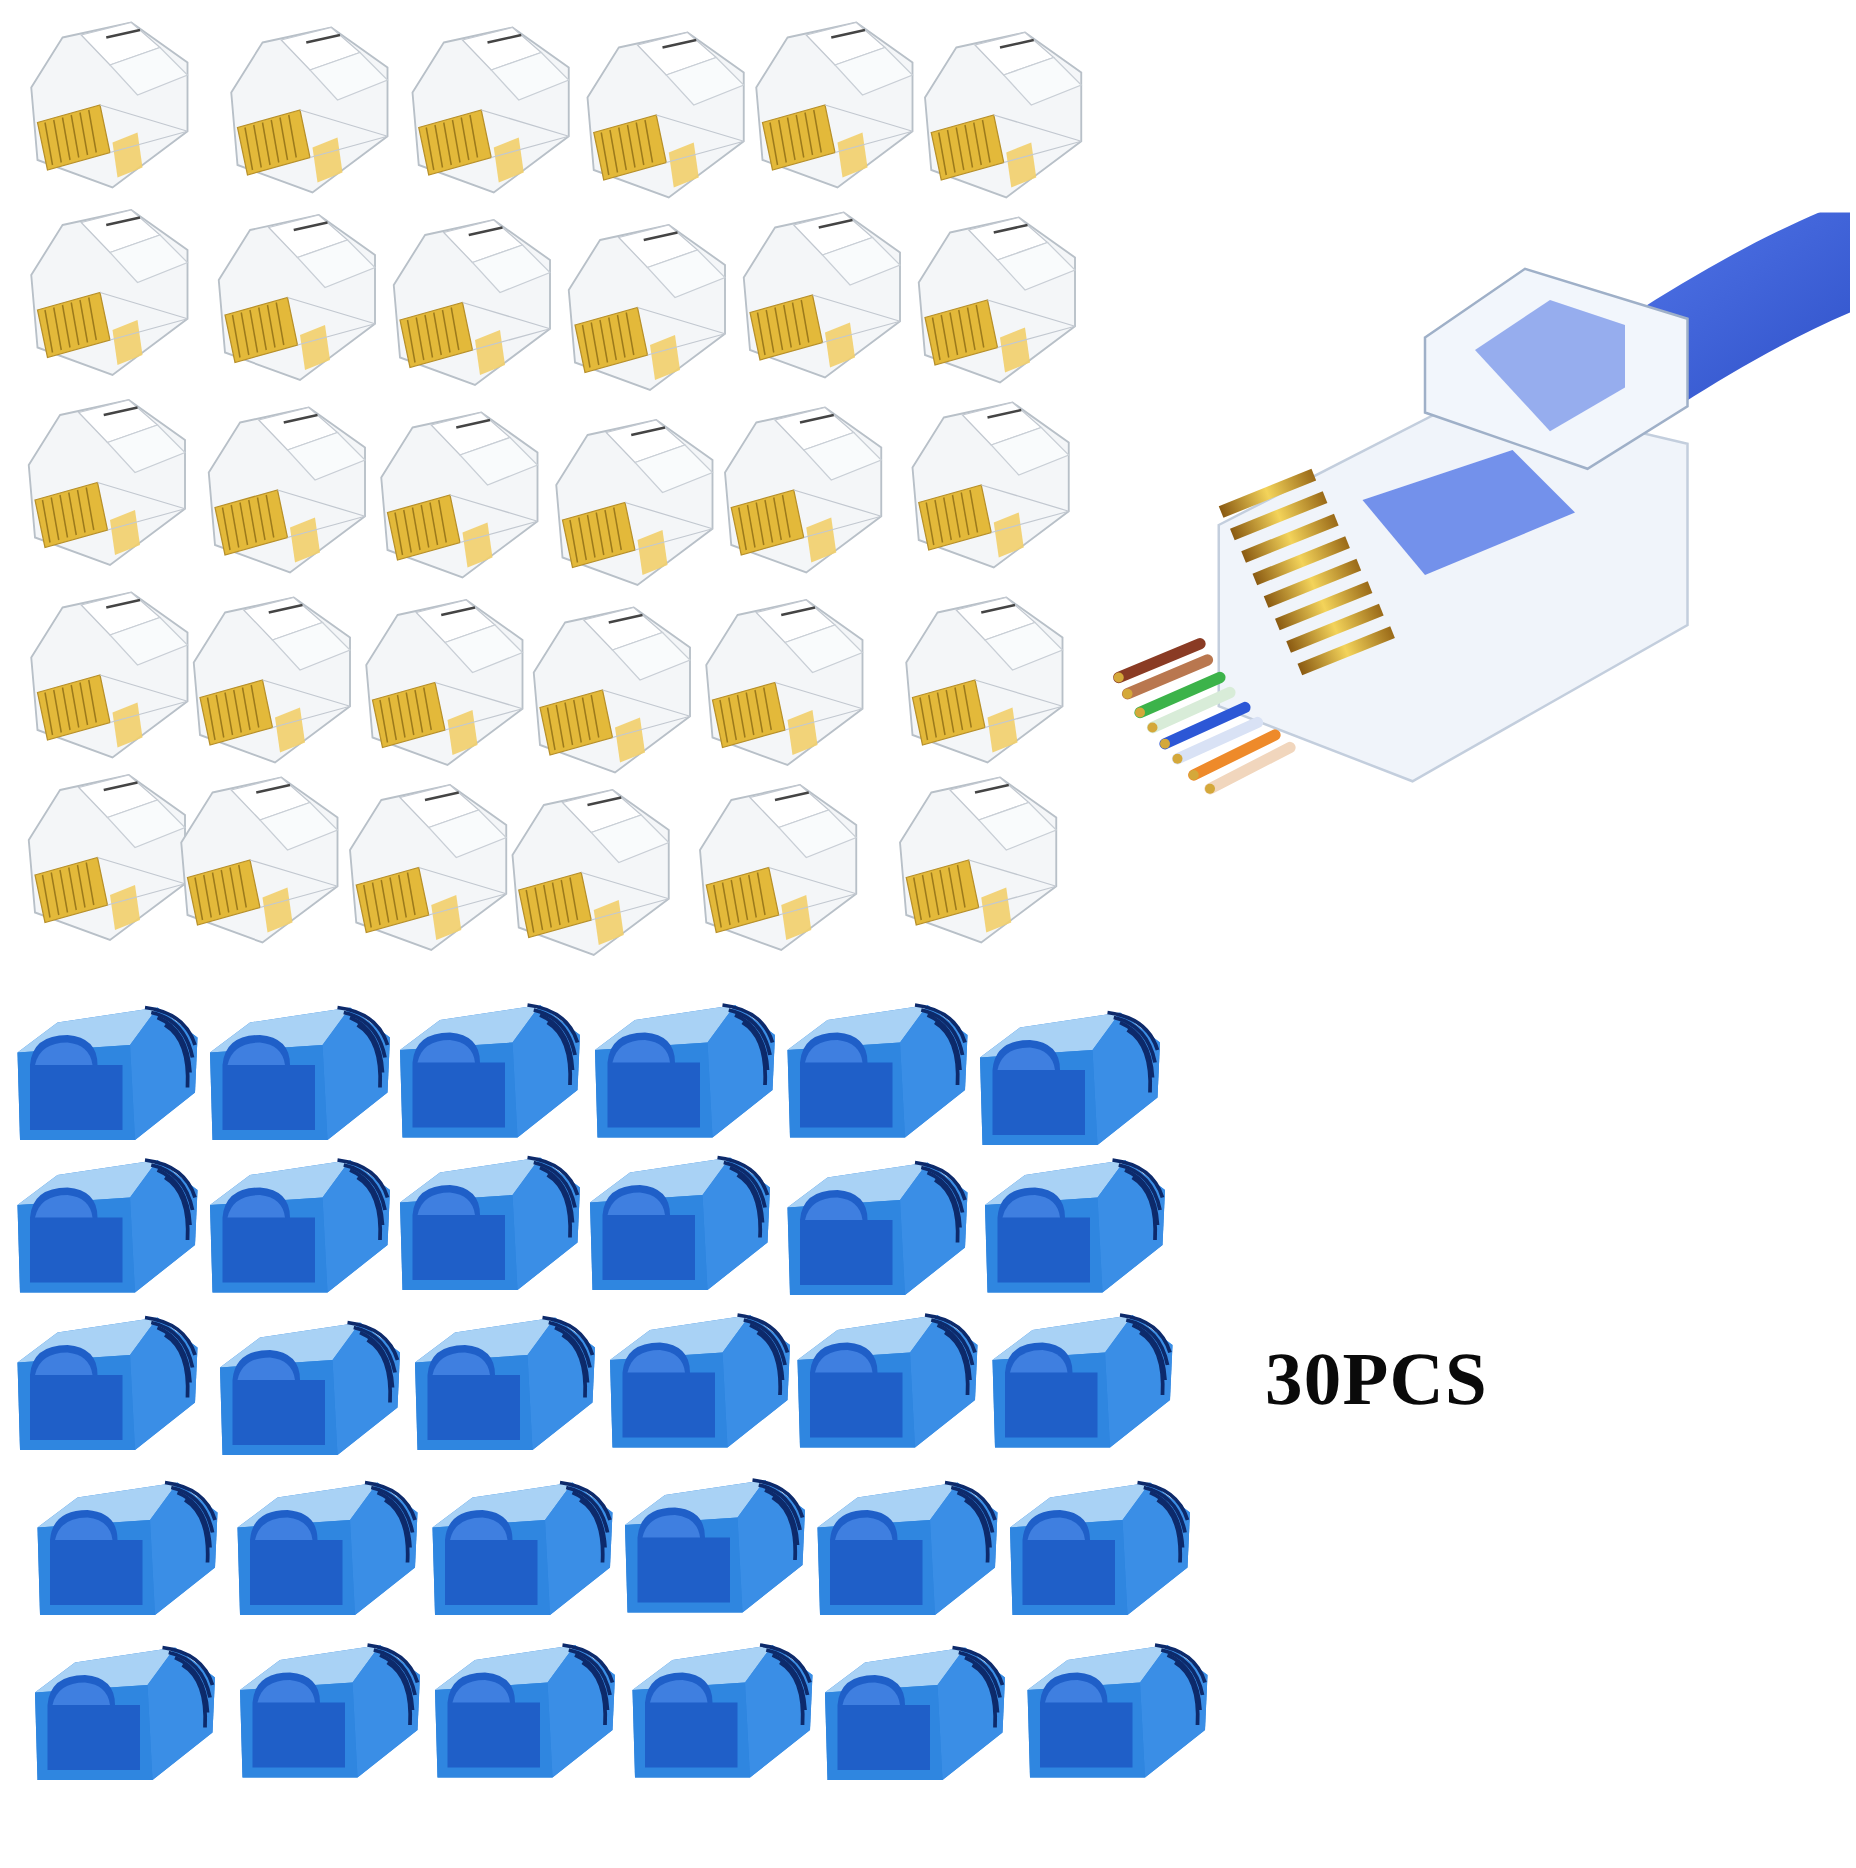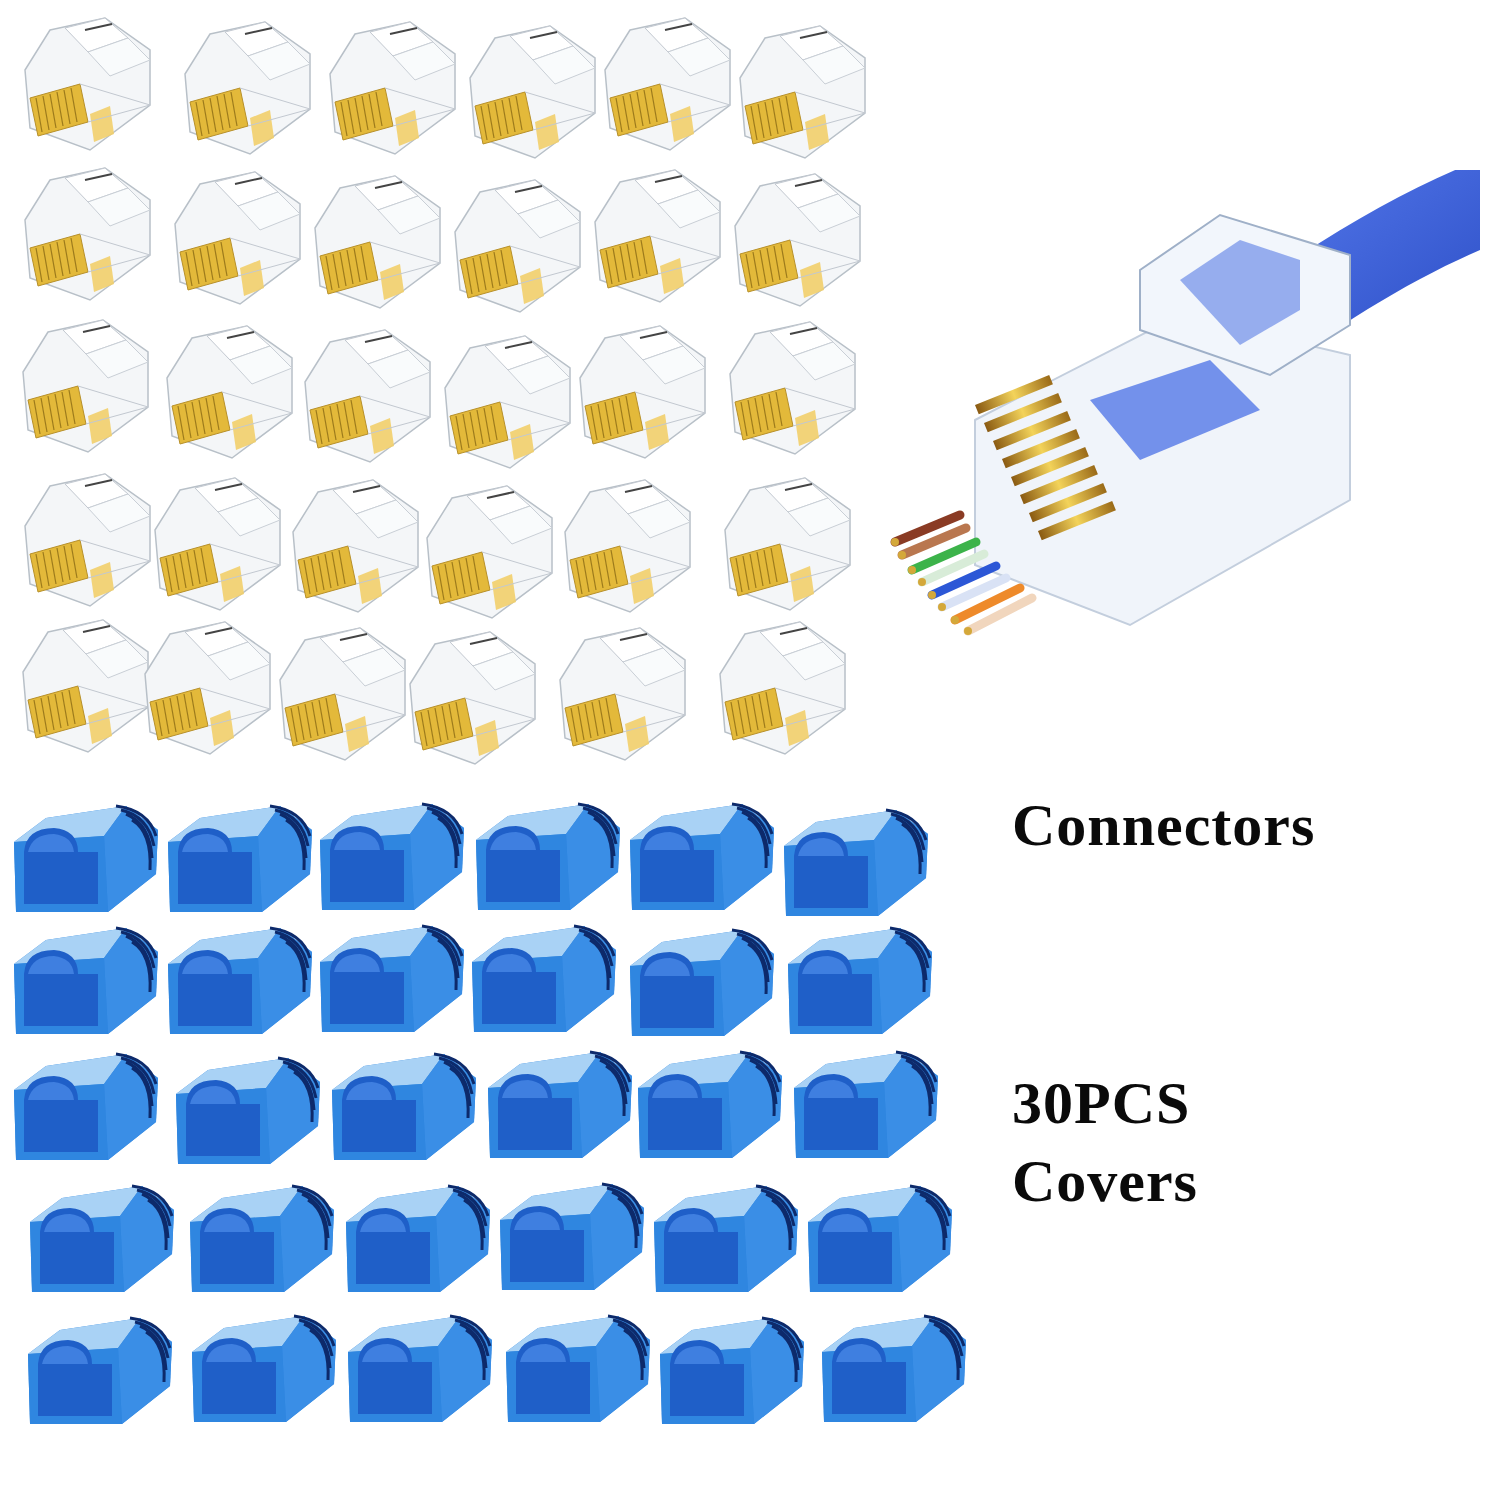--- a/index.html
+++ b/index.html
@@ -1140,18 +1140,16 @@
           <path d="M126 20 Q 146 32 144 70"></path>
     </g>
     <path d="M8 42 L 98 36 L 102 112 L 10 112 Z" fill="#2f86e0"></path>
     <path d="M18 52 Q 20 28 48 28 Q 72 30 72 52 L 92 52 L 92 104 L 18 104 Z" fill="#1f5fc8"></path>
     <path d="M22 52 Q 26 34 48 34 Q 66 36 68 52 Z" fill="#3f7fe0"></path>
   </svg>
     </div>
   </div>
 
 <div class="caption" style="top:786px;">
-  <span class="line">Connectors</span>
 </div>
 <div class="caption" style="top:1064px;">
   <span class="line">30PCS</span>
-  <span class="line">Covers</span>
 </div>
 
 </body></html>

